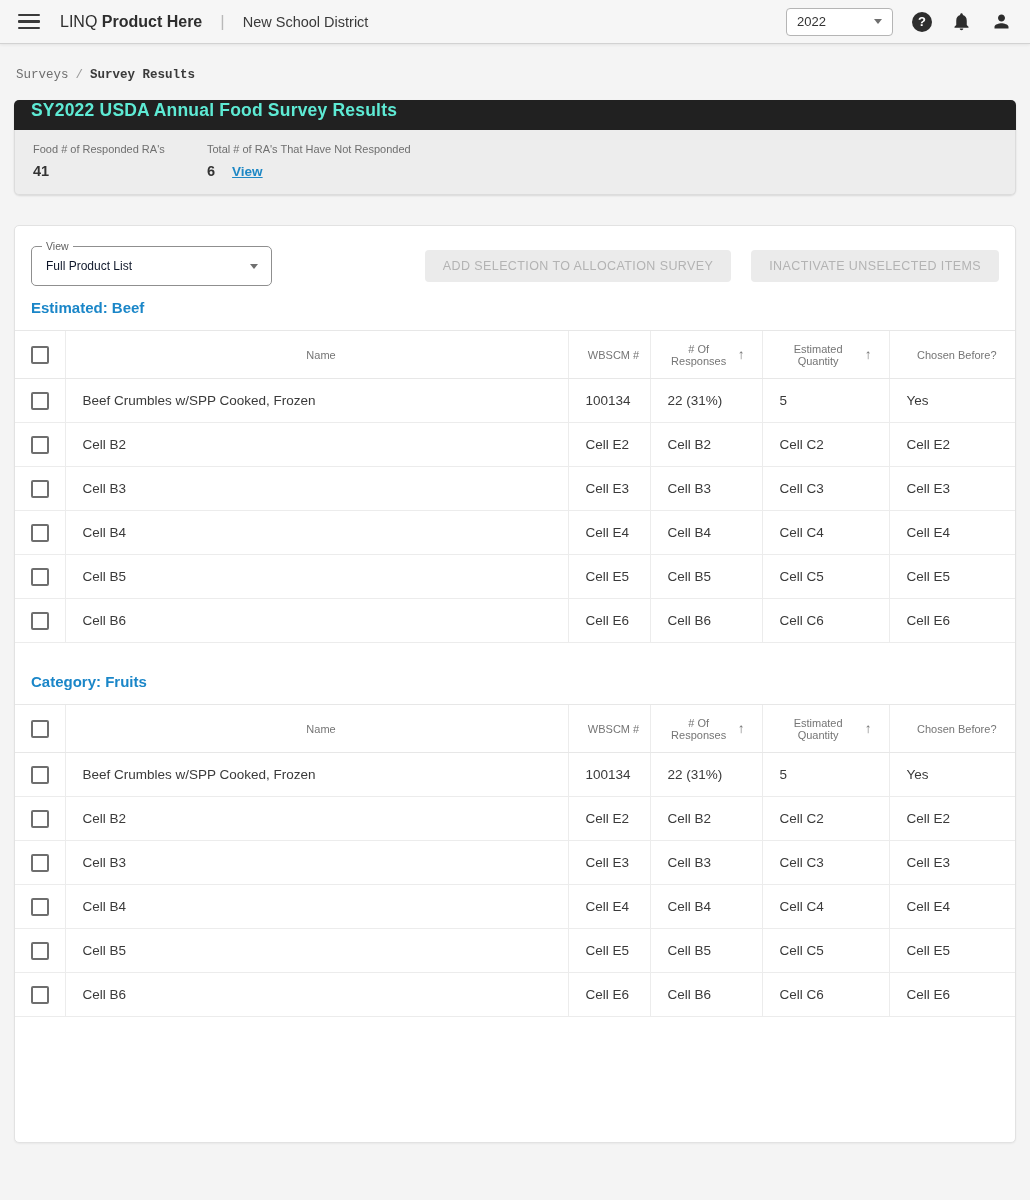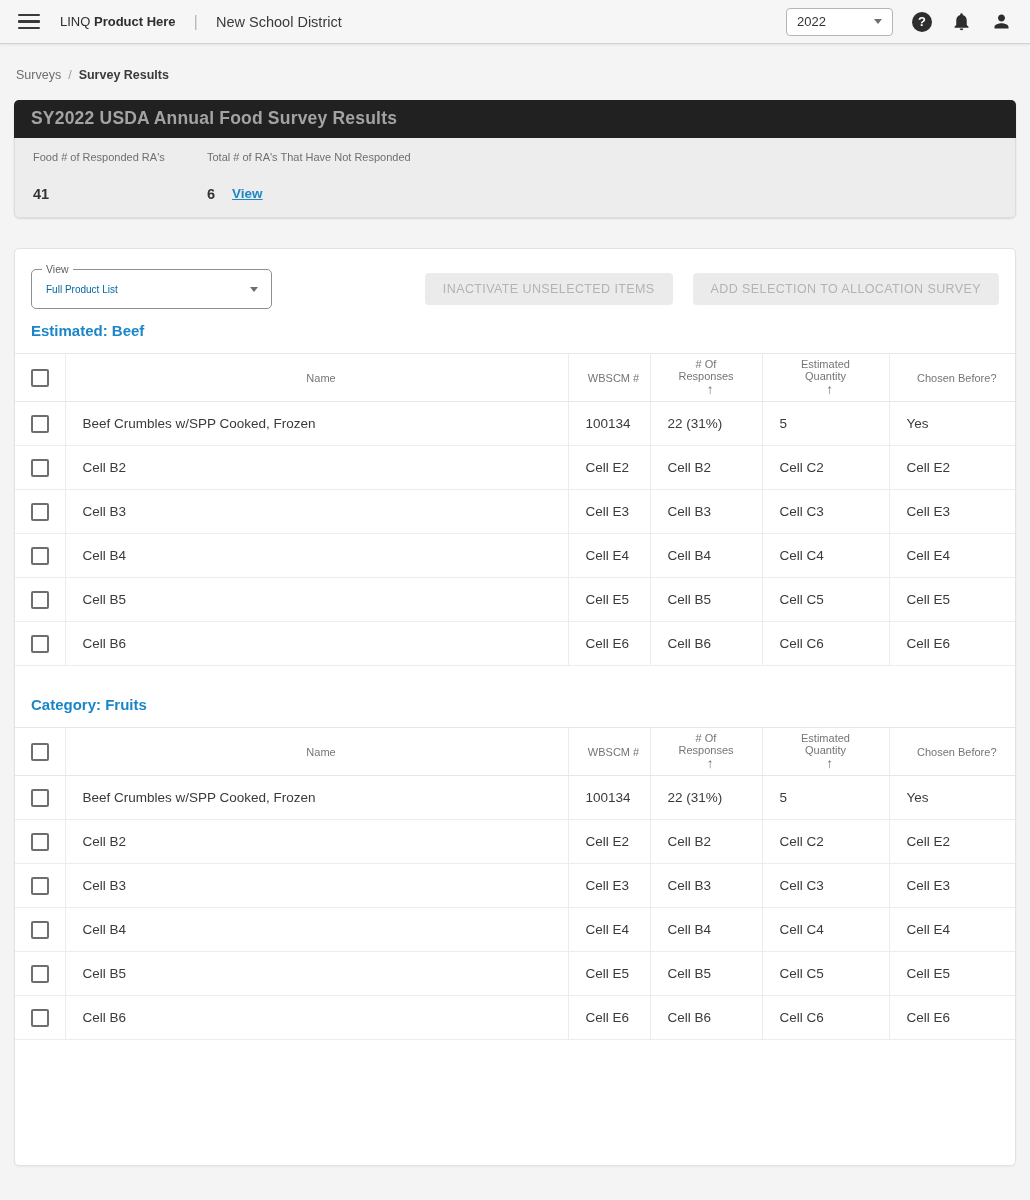--- a/index.html
+++ b/index.html
@@ -16,77 +16,77 @@
   .appbar {
     height:44px; background:#f6f6f6;
     border-bottom:1px solid #d2d2d2;
     box-shadow:0 1px 3px rgba(0,0,0,.07);
     display:flex; align-items:center;
     padding:0 18px; position:relative; z-index:5;
   }
   .hamburger { width:22px; background:none; border:none; padding:0; cursor:pointer;
     display:flex; flex-direction:column; gap:4px; }
   .hamburger span { display:block; height:2.5px; background:#3a3a3a; border-radius:1px; }
-  .brand { margin-left:20px; font-size:13px; color:#2e2e2e; white-space:nowrap; }
+  .brand { margin-left:20px; font-size:16px; color:#2e2e2e; white-space:nowrap; }
   .brand b { font-weight:bold; }
   .appbar-divider { color:#b9b9b9; margin:0 18px; font-size:17px; font-weight:300; }
   .district { font-size:14.5px; color:#3a3a3a; }
   .appbar-right { margin-left:auto; display:flex; align-items:center; gap:19px; }
   .year-select {
     width:107px; height:28px; background:#fff;
     border:1px solid #b5b5b5; border-radius:4px;
     display:flex; align-items:center; justify-content:space-between;
     padding:8px 10px; font-size:13px; color:#333; cursor:pointer;
   }
   .caret-down { width:0; height:0; border-left:4px solid transparent;
     border-right:4px solid transparent; border-top:5px solid #6f6f6f; }
   .icon-btn { background:none; border:none; padding:0; cursor:pointer; display:flex; align-items:center; }
   .help-circle { width:20px; height:20px; border-radius:50%; background:#2d2d2d; color:#fff;
     font-weight:bold; font-size:13px; display:flex; align-items:center; justify-content:center; }
   .svg-icon { width:21px; height:21px; fill:#2d2d2d; }
 
   
   .content { padding:0 14px; }
   .breadcrumb { margin:24px 2px 16px; font-size:12.5px; color:#6e6e6e;
-    display:flex; align-items:center; gap:7px; }
+    display:flex; align-items:center; gap:7px;font-family:Liberation Mono, monospace; }
   .breadcrumb .crumb-link { color:#6e6e6e; cursor:pointer; }
   .breadcrumb .crumb-sep { color:#9a9a9a; }
   .breadcrumb .crumb-current { color:#3a3a3a; font-weight:bold; }
 
   
   .header-card { margin-top:18px; box-shadow:0 1px 2px rgba(0,0,0,.12); border-radius:6px; }
   .header-card-title {
-    background:#212121; color:#a3a3a3; font-weight:bold; font-size:17.5px;
-    letter-spacing:.2px; padding:8px 17px 9px; border-radius:5px 5px 0 0;
+    background:#212121; color:#5eead4; font-weight:bold; font-size:17.5px;
+    letter-spacing:.2px; padding:0 17px 9px; border-radius:5px 5px 0 0;
   }
   .stats-panel {
     background:#ededed; border:1px solid #dcdcdc; border-top:none;
     border-radius:0 0 5px 5px; padding:13px 18px 15px; display:flex;
   }
   .stat:first-child { width:174px; }
   .stat-label { font-size:11px; color:#6f6f6f; }
-  .stat-value-row { margin-top:23px; display:flex; align-items:flex-start; gap:17px; }
+  .stat-value-row { margin-top:8px; display:flex; align-items:center; gap:17px; }
   .stat-value { font-size:14.5px; font-weight:bold; color:#333; }
   .view-link { font-size:13.5px; font-weight:bold; text-decoration:underline; cursor:pointer; }
 
   
   .main-card {
     margin-top:30px; background:#fff; border:1px solid #e2e2e2; border-radius:5px;
     box-shadow:0 1px 2px rgba(0,0,0,.05); padding:20px 0 125px;
   }
   .toolbar { display:flex; align-items:center; padding:0 16px; }
   .view-select {
     position:relative; width:241px; height:40px; background:#fff;
     border:1px solid #8f8f8f; border-radius:5px; cursor:pointer;
     display:flex; align-items:center; justify-content:space-between;
     padding:0 13px 0 14px;
   }
   .floating-label { position:absolute; top:-7px; left:10px; background:#fff;
     padding:0 4px; font-size:10.5px; color:#5f5f5f; }
-  .view-select .value { font-size:10px; color:#0369a1; }
+  .view-select .value { font-size:12px; color:#0f172a; }
   .toolbar-buttons { margin-left:auto; display:flex; gap:20px; }
   .btn-disabled {
     height:32px; padding:0 18px; background:#ebebeb; border:none; border-radius:4px;
     color:#b3b3b3; font-size:12.5px; letter-spacing:.4px; font-family:inherit; cursor:default;
   }
 
   
   .category-title { color:#1a86c8; font-size:15px; font-weight:bold; margin:30px 16px 14px; }
   .category-section:first-of-type .category-title { margin-top:13px; }
   .results-table { width:100%; border-collapse:collapse; table-layout:fixed; }
@@ -96,21 +96,21 @@
   }
   .results-table th:not(:first-child), .results-table td:not(:first-child) { border-left:1px solid #ececec; }
   .results-table tbody td {
     height:44px; font-size:13.5px; color:#3a3a3a;
     border-bottom:1px solid #ececec; padding:0 8px 0 17px;
     overflow:hidden; white-space:nowrap;
   }
   .col-check-cell { padding:0 !important; text-align:center; }
   .checkbox { display:inline-block; width:18px; height:18px; border:2px solid #6e6e6e;
     border-radius:2px; background:#fff; vertical-align:middle; cursor:pointer; }
-  .th-flex { display:flex; align-items:center; justify-content:space-between; padding-right:9px;flex-direction:column; }
+  .th-flex { display:flex; align-items:center; justify-content:space-between; padding-right:9px; }
   .sort-icon { color:#757575; font-size:13.5px; margin-left:8px; }
 </style>
 </head>
 <body>
 
 <header class="appbar">
   <button class="hamburger" aria-label="menu">
     <span></span>
       <span></span>
       <span></span>
@@ -168,22 +168,22 @@
   </section>
 
   <section class="main-card">
     <div class="toolbar">
       <div class="view-select">
         <span class="floating-label">View</span>
         <span class="value">Full Product List</span>
         <span class="caret-down"></span>
       </div>
       <div class="toolbar-buttons">
+        <button class="btn-disabled" disabled="">ADD SELECTION TO ALLOCATION SURVEY</button>
         <button class="btn-disabled" disabled="">INACTIVATE UNSELECTED ITEMS</button>
-        <button class="btn-disabled" disabled="">ADD SELECTION TO ALLOCATION SURVEY</button>
       </div>
     </div>
     <div id="sections-host">
   <section class="category-section">
     <h2 class="category-title">Estimated: Beef</h2>
     <table class="results-table">
       <colgroup>
         <col style="width:50px">
               <col>
               <col style="width:82px">

